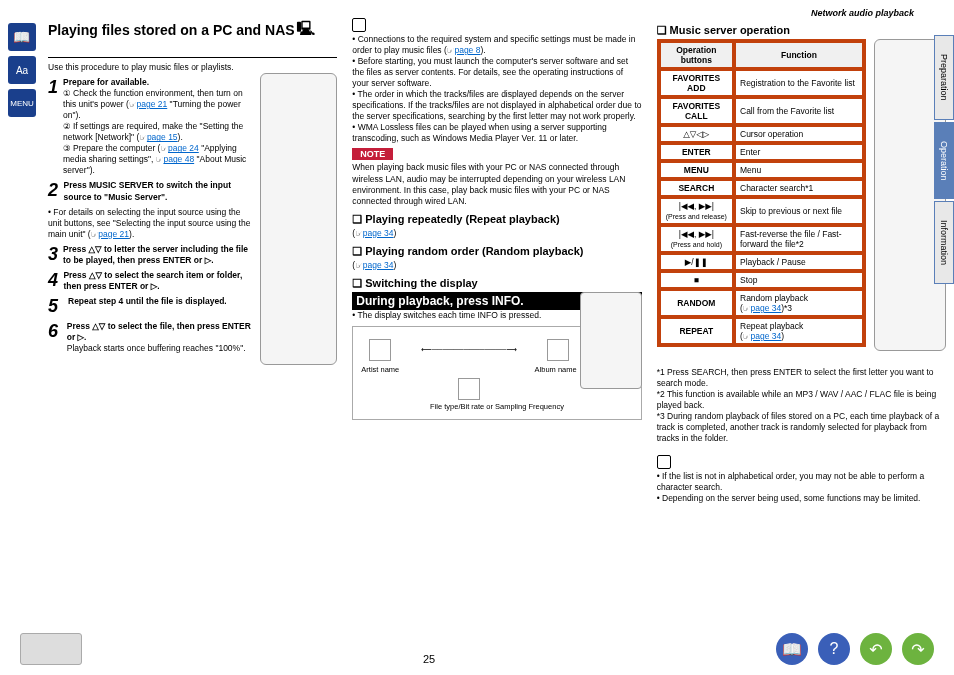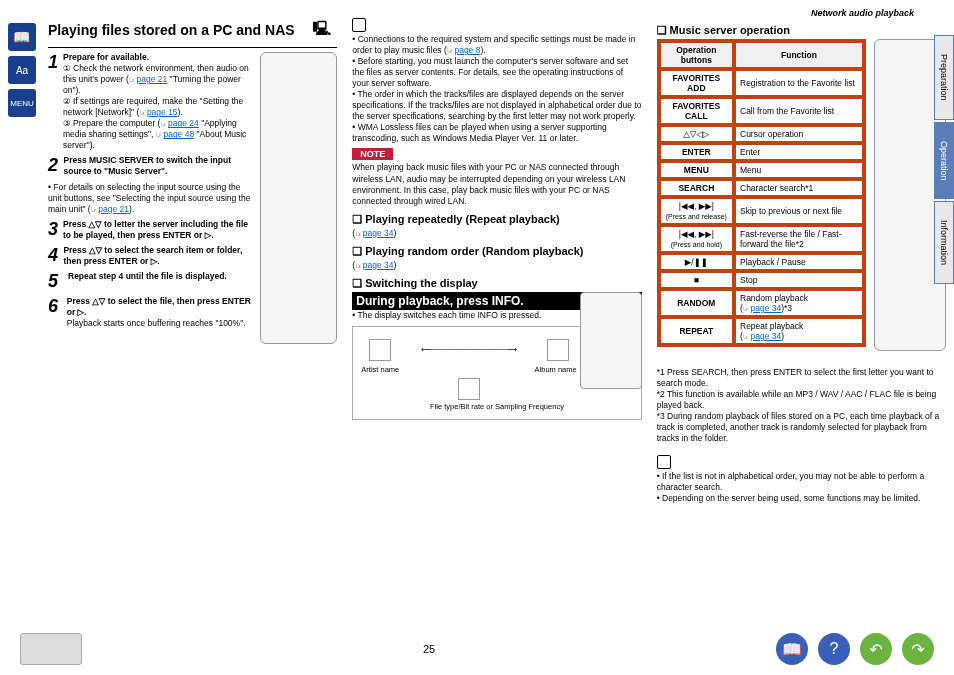--- a/index.html
+++ b/index.html
@@ -2,21 +2,21 @@
 <html><head>
 <meta charset="utf-8">
 <style>
 body{margin:0;font-family:Arial,Helvetica,sans-serif;font-size:9.5px;color:#000;background:#fff;width:954px;height:675px;position:relative}
 .header{text-align:right;padding:8px 40px 0 0;font-size:9px;font-weight:bold;font-style:italic}
 .main{display:flex;padding:0 8px;gap:10px}
 .left-icons{display:flex;flex-direction:column;gap:5px;padding-top:5px;width:30px}
 .left-icon{width:28px;height:28px;background:#1a3f8c;border-radius:3px;display:flex;align-items:center;justify-content:center;color:#fff;font-size:14px}
 .page{flex:1;display:flex;gap:15px}
 .col{flex:1;min-width:0}
-.title{font-size:14px;font-weight:bold;border-bottom:1px solid #000;padding-bottom:5px;margin-bottom:4px;display:flex;align-items:center;gap:18px}
+.title{font-size:14px;font-weight:bold;border-bottom:1px solid #000;padding-bottom:15px;margin-bottom:4px;display:flex;align-items:center;gap:2px}
 .subtitle{font-weight:bold;font-size:11px;margin:6px 0 2px}
 .tiny{font-size:8.5px;line-height:1.3}
 .step{display:flex;gap:5px;margin:4px 0}
 .stepnum{font-size:18px;font-weight:bold;font-style:italic;width:15px}
 .bullet{font-size:8.5px;line-height:1.3}
 .link{color:#0066cc;text-decoration:underline}
 .pencil{display:inline-block;width:12px;height:12px;border:1px solid #000;border-radius:2px;margin-right:3px}
 .note-tag{background:#c41e3a;color:#fff;padding:1px 8px;font-size:9px;font-weight:bold;border-radius:0;display:inline-block;margin:4px 0 2px}
 .black-bar{background:#000;color:#fff;padding:2px 4px;font-size:12px;font-weight:bold}
 .remote{width:75px;height:290px;border:1px solid #999;border-radius:6px;background:#f5f5f5;float:right;margin-left:5px}
@@ -26,21 +26,21 @@
 .tbl th,.tbl td{border:4px solid #c2410c;padding:2px 4px;text-align:center}
 .tbl th{background:#f0f0f0;font-weight:bold}
 .tbl td.l{text-align:left}
 .diagram{border:1px solid #aaa;padding:8px;margin-top:5px}
 .disp-box{display:inline-block;width:20px;height:20px;border:1px solid #999;margin:0 8px}
 .side-tabs{position:absolute;right:0;top:35px;display:flex;flex-direction:column}
 .side-tab{writing-mode:vertical-rl;padding:18px 4px;font-size:9px;border:1px solid #ccc;margin-bottom:2px;text-align:center}
 .side-tab.p{background:#e8e8e8;border-color:#5a7fb8}
 .side-tab.o{background:#5a7fb8;color:#fff;border-color:#5a7fb8}
 .side-tab.i{background:#e8e8e8;border-color:#5a7fb8}
-.footer{position:absolute;bottom:10px;left:0;right:0;display:flex;justify-content:space-between;align-items:center;padding:0 20px}
+.footer{position:absolute;bottom:10px;left:0;right:0;display:flex;justify-content:space-between;align-items:flex-end;padding:0 20px}
 .foot-icon{width:32px;height:32px;border-radius:50%;display:flex;align-items:center;justify-content:center;font-size:16px;color:#fff}
 .foot-icons{display:flex;gap:10px}
 .device-thumb{width:60px;height:30px;background:#ddd;border:1px solid #aaa;border-radius:3px}
 .page-num{font-size:11px}
 .arrow-line{display:flex;align-items:center;justify-content:space-between;font-size:7.5px;margin:4px 0}
 </style>
 </head>
 <body>
 
 <div class="header">Network audio playback</div>
@@ -52,28 +52,29 @@
   <div class="left-icon" style="font-size:8px">MENU</div>
 </div>
 
 <div class="page">
 
 <div class="col">
 <div class="title">
           <span>Playing files stored on a PC and NAS</span>
           <span>🖳</span>
         </div>
+<div class="tiny">Use this procedure to play music files or playlists.</div>
 
 <div class="remote"></div>
 
 <div class="step">
 <div class="stepnum">1</div>
 <div class="tiny">
 <b>Prepare for available.</b><br>
-<span>① Check the network environment, then audio on this unit's power (</span><span>☞</span><a class="link">page 21</a><span> "Turning the power on").</span><br>
+<span>① Check the function environment, then turn on this unit's power (</span><span>☞</span><a class="link">page 21</a><span> "Turning the power on").</span><br>
 <span>② If settings are required, make the "Setting the network [Network]" (</span><span>☞</span><a class="link">page 15</a><span>).</span><br>
 <span>③ Prepare the computer (</span><span>☞</span><a class="link">page 24</a><span> "Applying media sharing settings", </span><span>☞</span><a class="link">page 48</a><span> "About Music server").</span>
 </div>
 </div>
 
 <div class="step">
 <div class="stepnum">2</div>
           <div class="tiny"><b>Press MUSIC SERVER to switch the input source to "Music Server".</b></div>
 </div>
 <div class="tiny"><span>• For details on selecting the input source using the unit buttons, see "Selecting the input source using the main unit" (</span><span>☞</span><a class="link">page 21</a><span>).</span></div>

